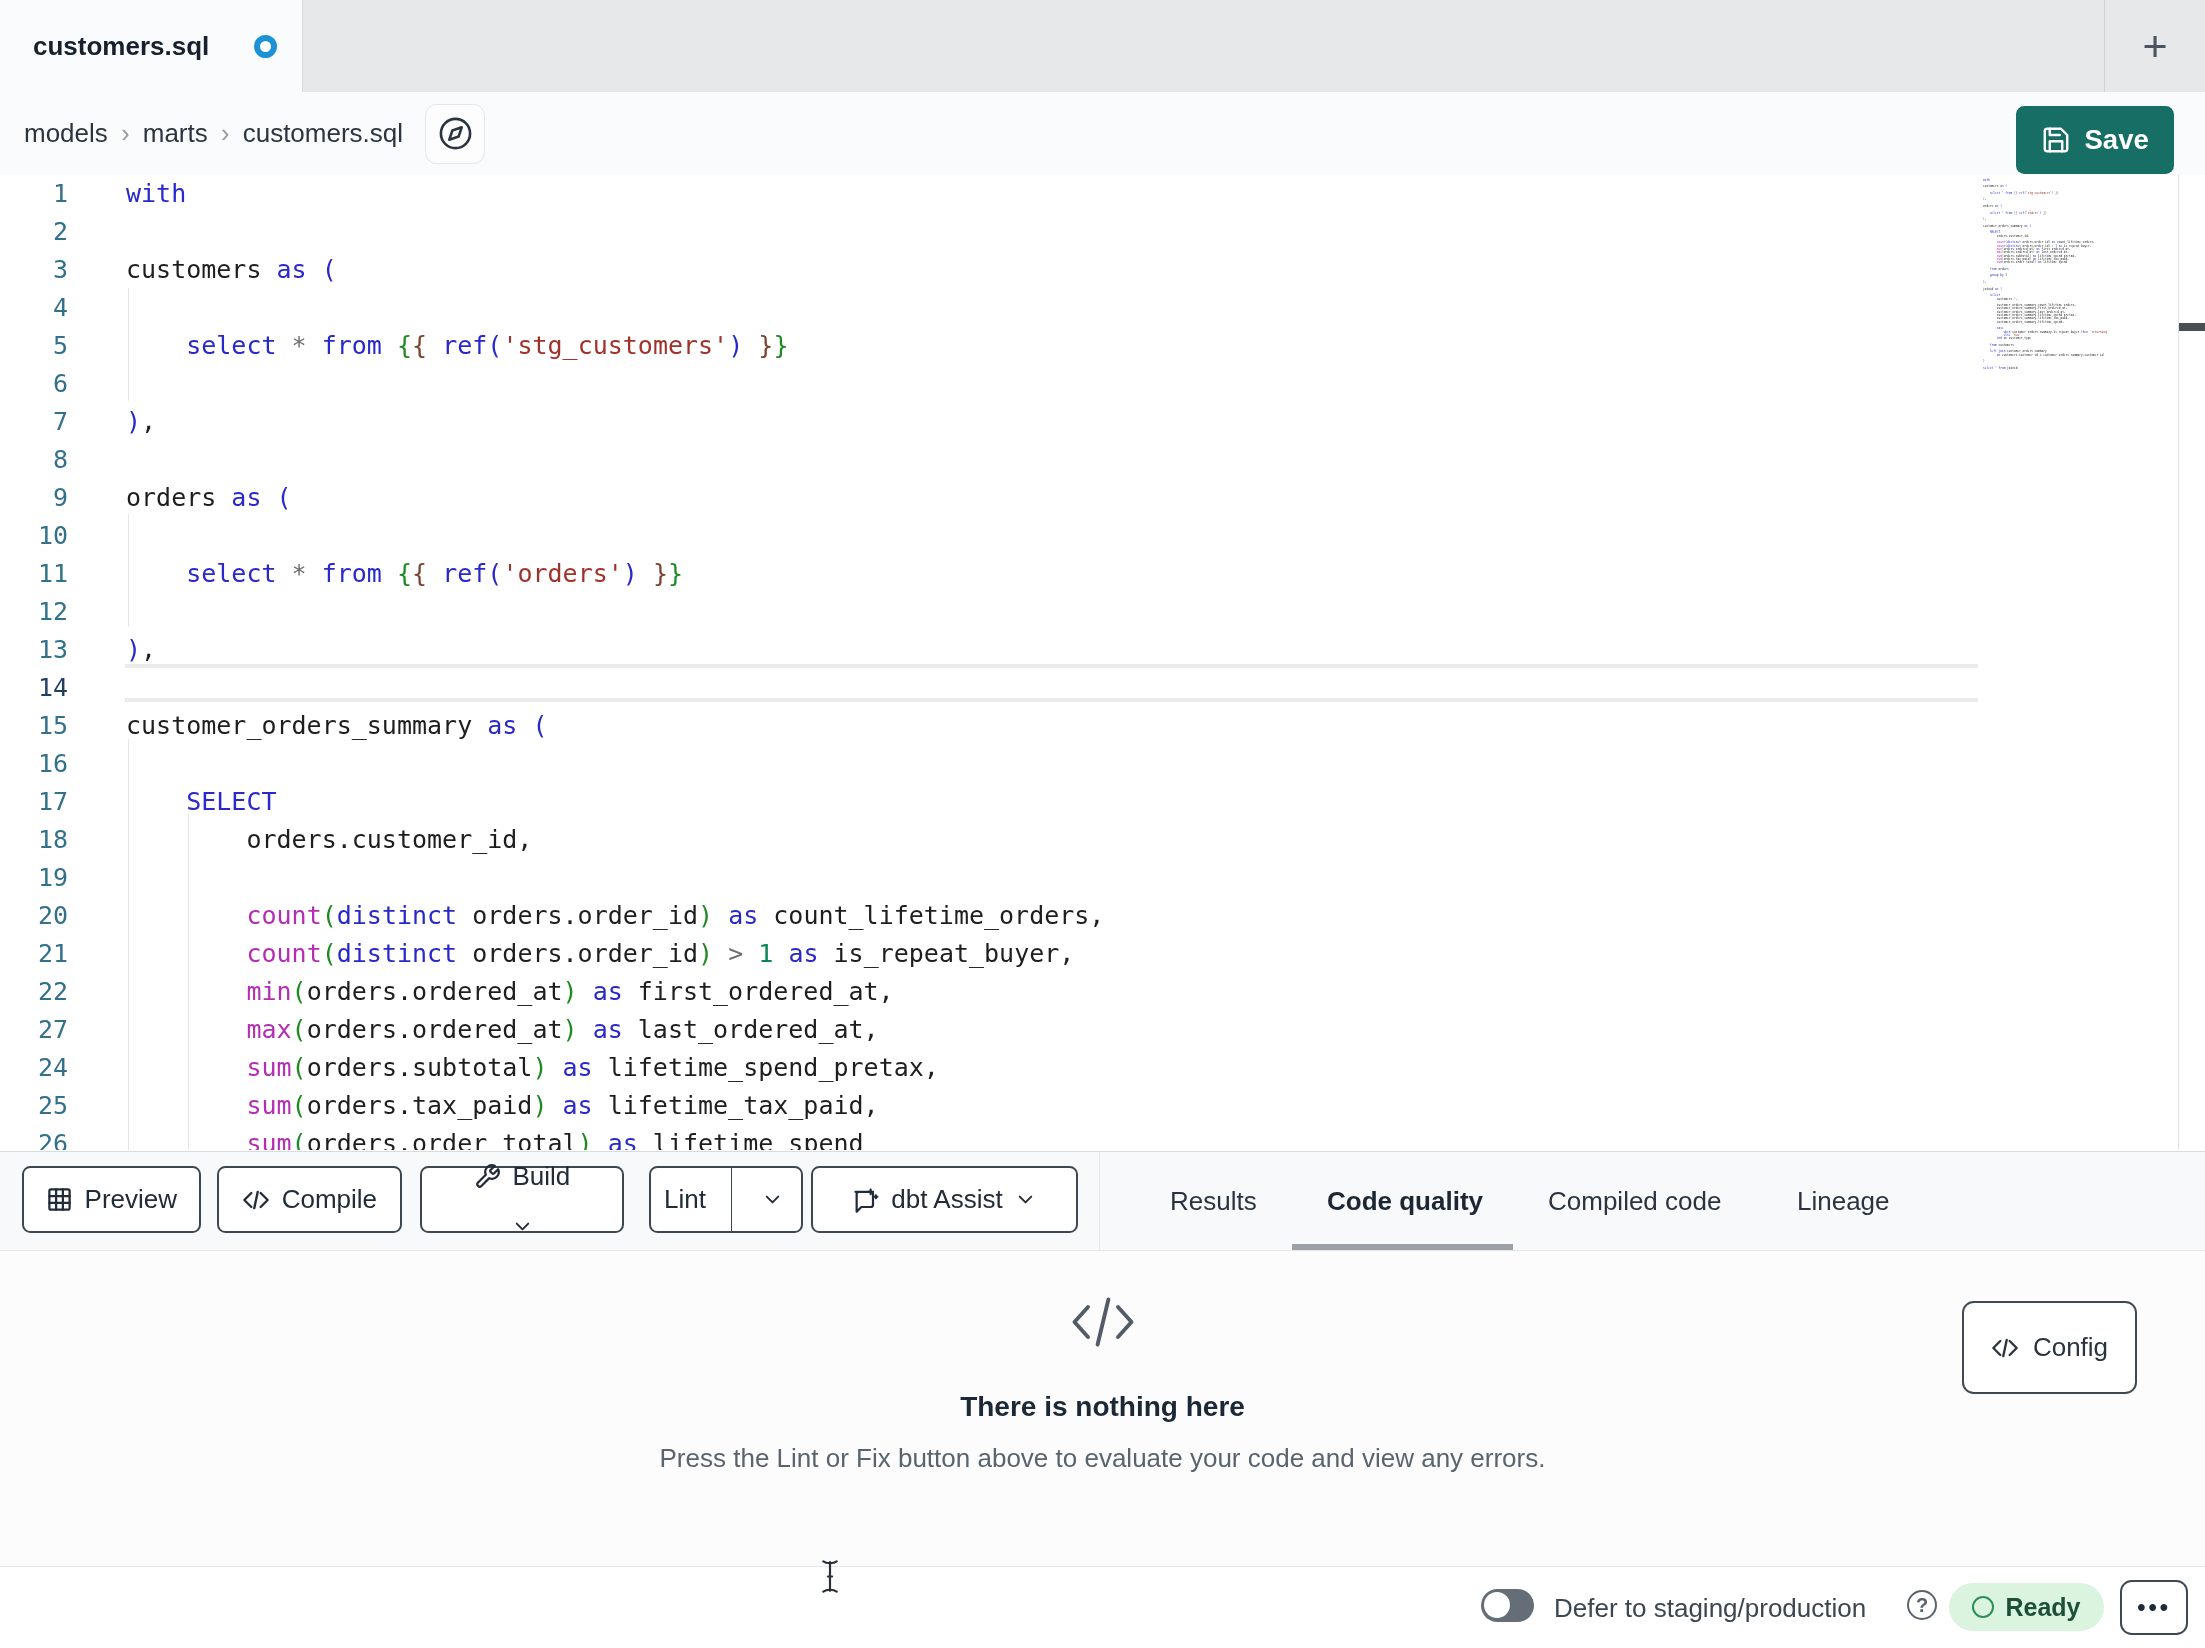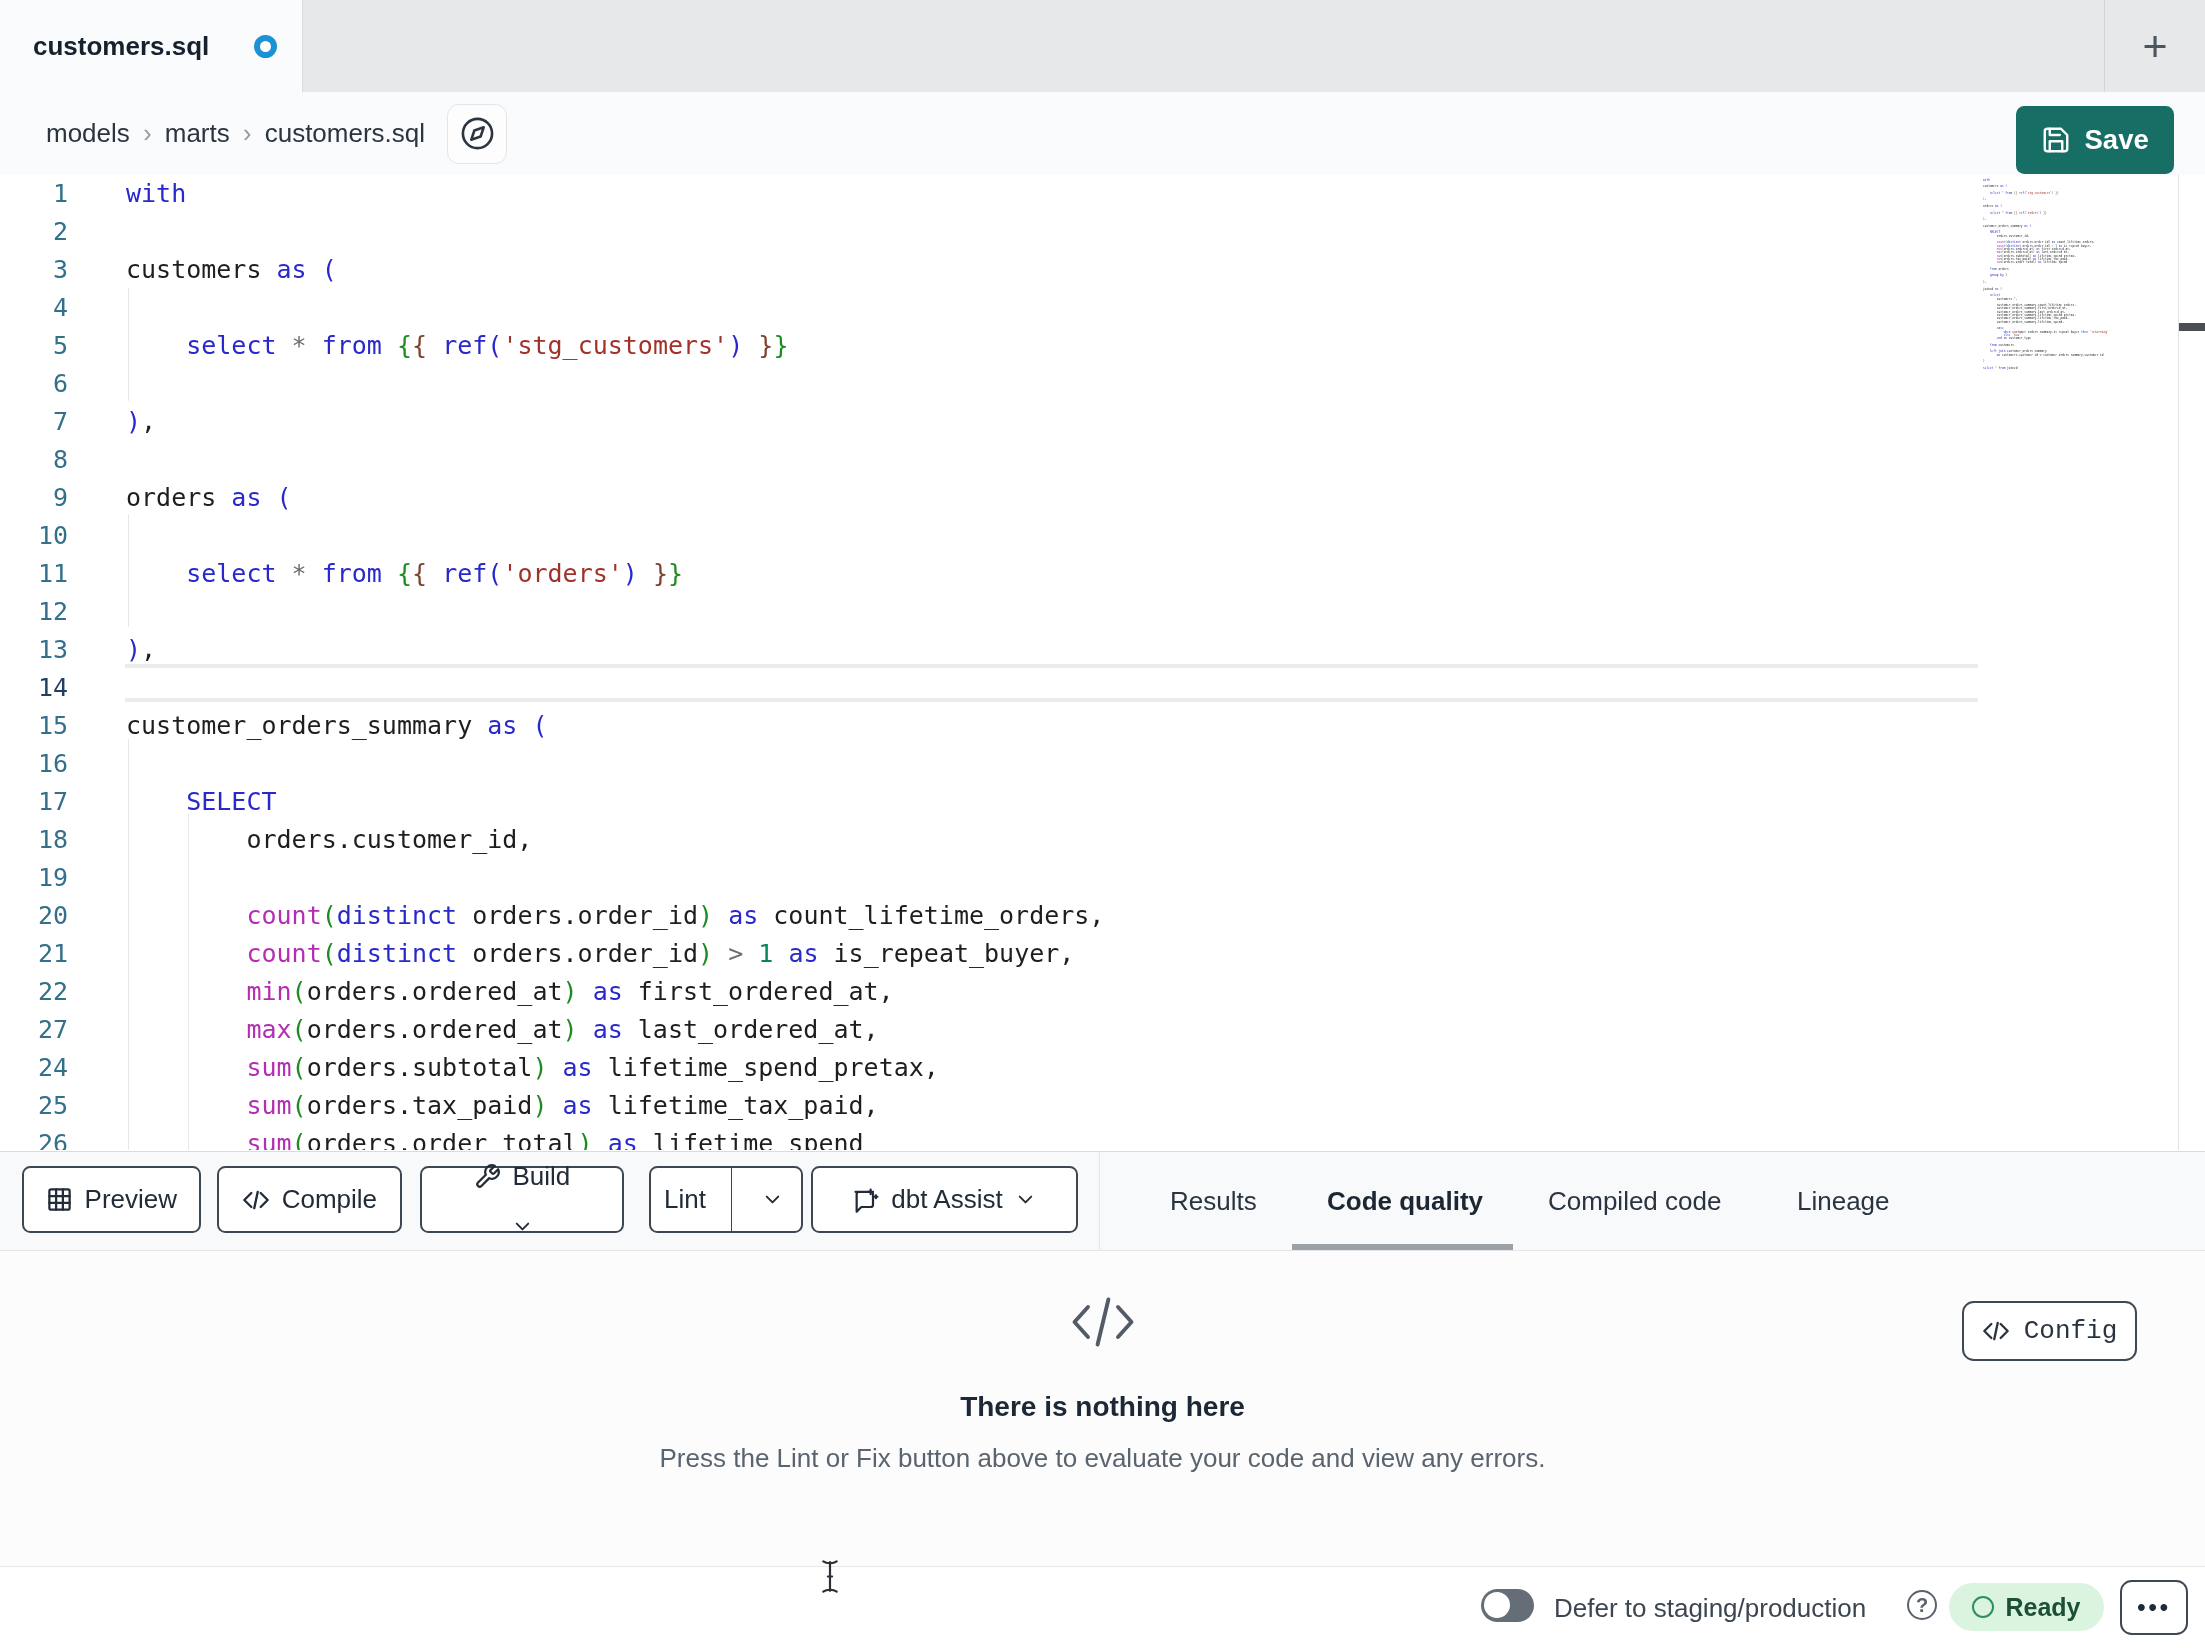--- a/index.html
+++ b/index.html
@@ -10,21 +10,21 @@
   .tabbar{position:absolute;left:0;top:0;width:2205px;height:92px;background:#e7e8ea;display:flex;}
   .tab{width:303px;height:92px;background:#fafbfc;border-right:0.8px solid #d9dbdd;
        display:flex;align-items:center;padding:0 25px 0 33px;box-sizing:border-box;}
   .tab-title{font-size:26px;font-weight:700;color:#16212f;}
   .mod-dot{margin-left:auto;width:11px;height:11px;border:6.7px solid #1a92d3;border-radius:50%;background:#fff;}
   .tab-plus{position:absolute;right:0;top:0;width:100px;height:92px;border-left:0.8px solid #d2d4d6;
        display:flex;align-items:center;justify-content:center;font-size:43px;font-weight:300;color:#4b555f;cursor:default;}
 
   
   .crumbrow{position:absolute;left:0;top:92px;width:2205px;height:83px;background:#fafbfc;
-       display:flex;align-items:center;padding-left:46px;box-sizing:border-box;}
+       display:flex;align-items:center;padding-left:24px;box-sizing:border-box;}
   .crumb{font-size:26px;color:#2b3540;}
   .crumb-sep{font-size:25px;color:#949ca4;margin:0 13.3px;}
   .compass-btn{margin-left:22px;width:60px;height:60px;border:1.7px solid #e3e5e8;border-radius:11.7px;
        background:#fdfdfe;display:flex;align-items:center;justify-content:center;}
   .save-btn{position:absolute;right:31px;top:14px;width:158px;height:68px;border-radius:8.3px;border:none;
        background:#166e64;color:#fff;font-size:27.5px;font-weight:600;font-family:inherit;
        display:flex;align-items:center;justify-content:center;gap:13.3px;}
 
   
   .editor{position:absolute;left:0;top:175px;width:2205px;height:975px;background:#fff;overflow:hidden;}
@@ -57,23 +57,23 @@
   .rtab{position:absolute;top:0;height:98px;display:flex;align-items:center;font-size:26px;color:#2a3440;}
   .rtab.active{font-weight:700;color:#1c2733;}
   .tab-underline{position:absolute;left:1292px;bottom:0;width:221px;height:5.8px;background:#9ba1a7;}
 
   
   .panel{position:absolute;left:0;top:1251px;width:2205px;height:315px;background:#fcfcfd;}
   .empty{position:absolute;left:0;top:0;width:100%;display:flex;flex-direction:column;align-items:center;}
   .empty-icon{margin-top:35px;color:#525b66;}
   .empty-title{margin-top:33px;font-size:28px;font-weight:700;color:#1c2836;}
   .empty-sub{margin-top:20px;font-size:26px;color:#5a646f;}
-  .config-btn{position:absolute;right:68px;top:50px;width:175px;height:60px;background:#fff;
+  .config-btn{position:absolute;right:68px;top:50px;width:175px;height:93px;background:#fff;
       border:2.1px solid #3f4954;border-radius:11.7px;display:flex;align-items:center;justify-content:center;
-      gap:14px;font-size:26px;color:#2a3440;font-family:Liberation Mono, monospace;box-sizing:border-box;}
+      gap:14px;font-size:26px;color:#2a3440;font-family:Liberation Sans, sans-serif;box-sizing:border-box;}
 
   
   .statusbar{position:absolute;left:0;top:1566px;width:2205px;height:78px;background:#fff;
       border-top:0.8px solid #e5e7e9;box-sizing:border-box;}
   .toggle{position:absolute;left:1481px;top:22px;width:53px;height:33px;border-radius:16.7px;background:#656d76;}
   .toggle .knob{position:absolute;left:3.3px;top:3.3px;width:26px;height:26px;border-radius:50%;background:#fff;}
   .defer-label{position:absolute;left:1554px;top:26px;font-size:26px;color:#3c4650;text-align:center;}
   .help{position:absolute;left:1907px;top:23px;width:30px;height:30px;border:2.1px solid #5a636d;border-radius:50%;
       box-sizing:border-box;display:flex;align-items:center;justify-content:center;
       font-size:20px;font-weight:700;color:#5a636d;}

